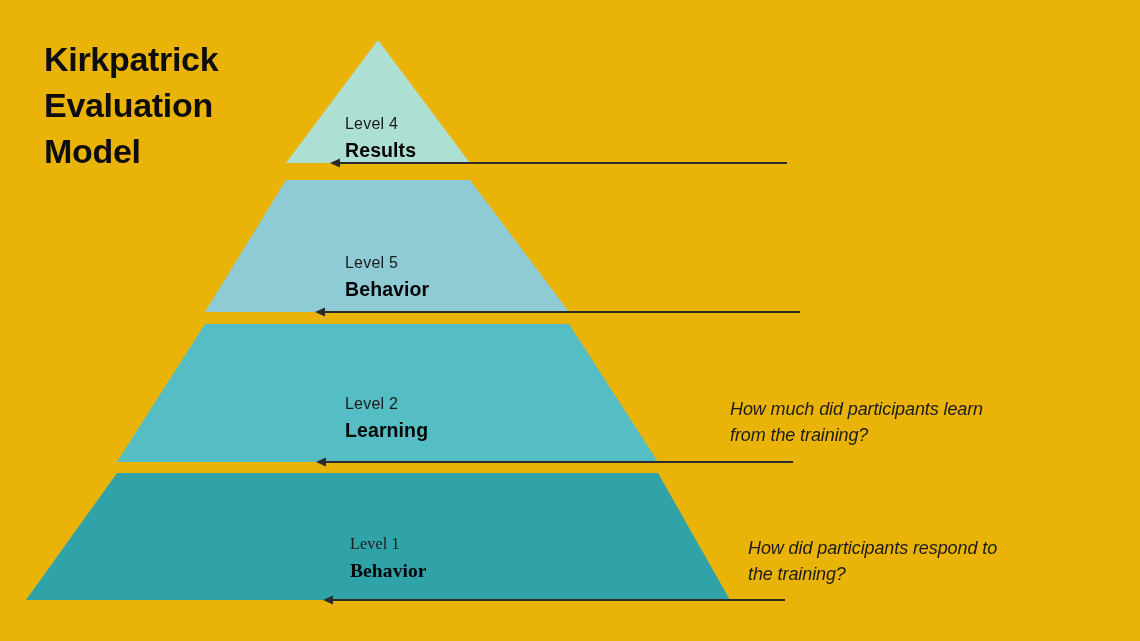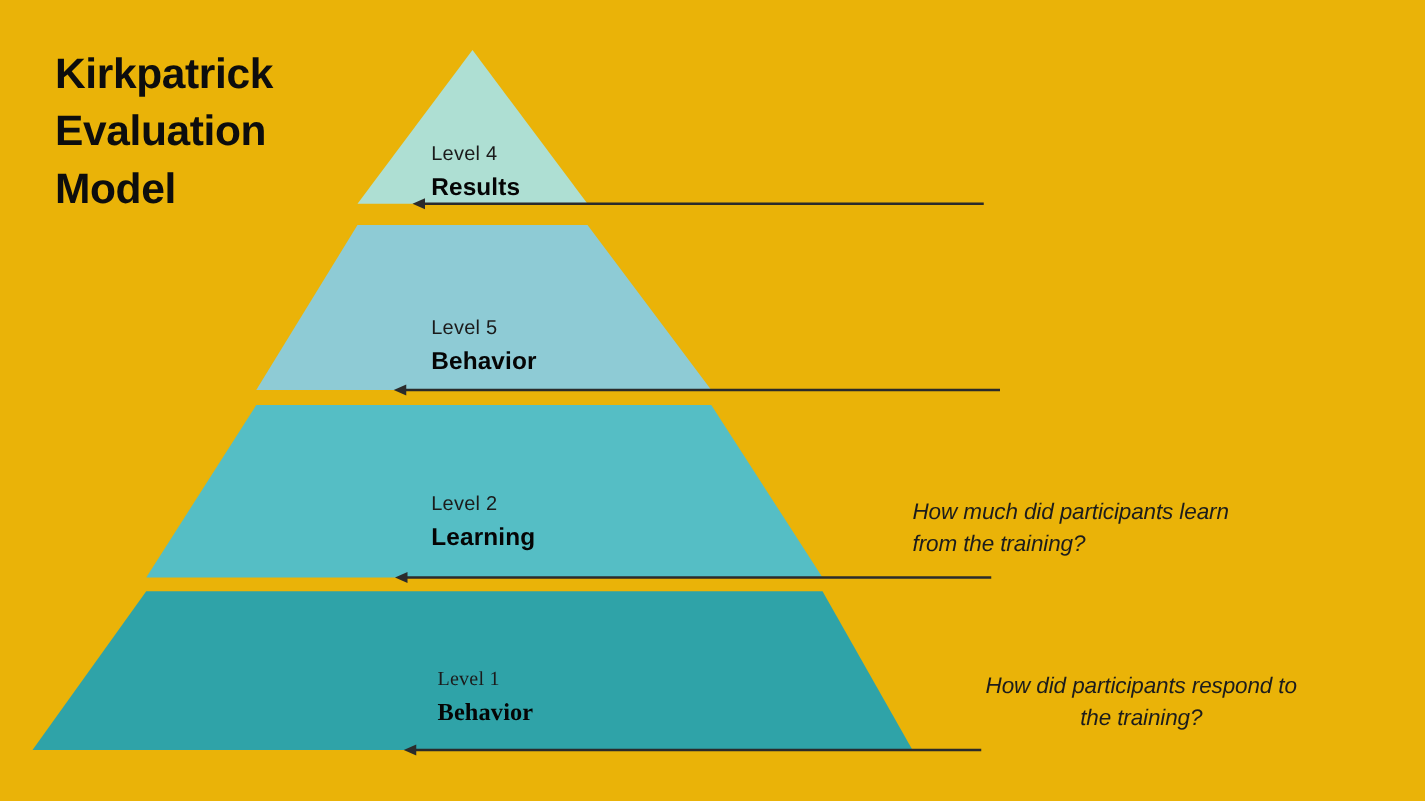--- a/index.html
+++ b/index.html
@@ -126,16 +126,16 @@
   <div class="band-label" style="left:350px; top:536px;font-family:Liberation Serif, serif;">
     <span class="lvl">Level 1</span>
     <span class="nm">Behavior</span>
   </div>
 
 
 
   <div class="question" style="left:730px; top:396px;">How much did participants learn
 from the training?</div>
 
-  <div class="question" style="left:748px; top:535px;text-align:center;">How did participants respond to
+  <div class="question" style="left:748px; top:535px;">How did participants respond to
 the training?</div>
 
 </div>
 
 </body></html>

